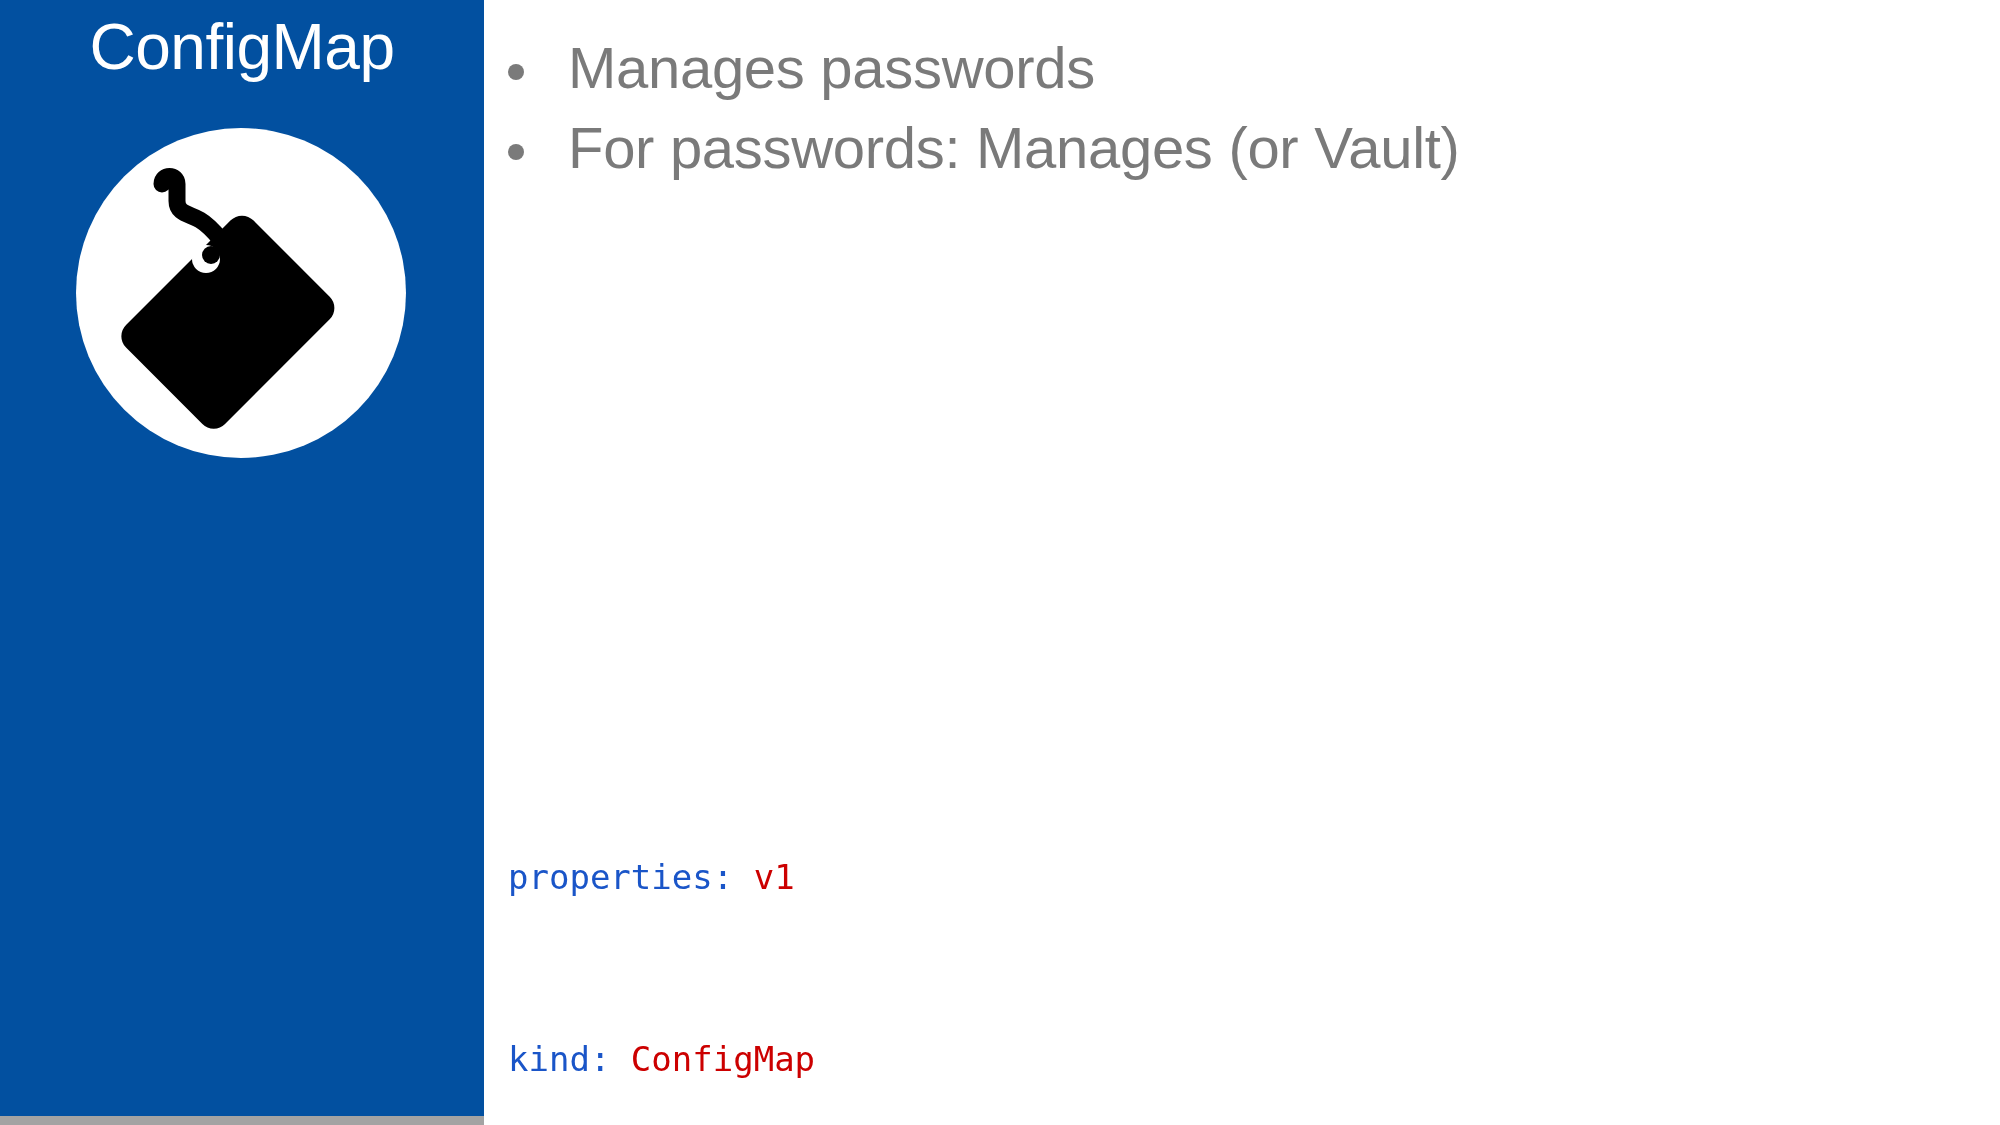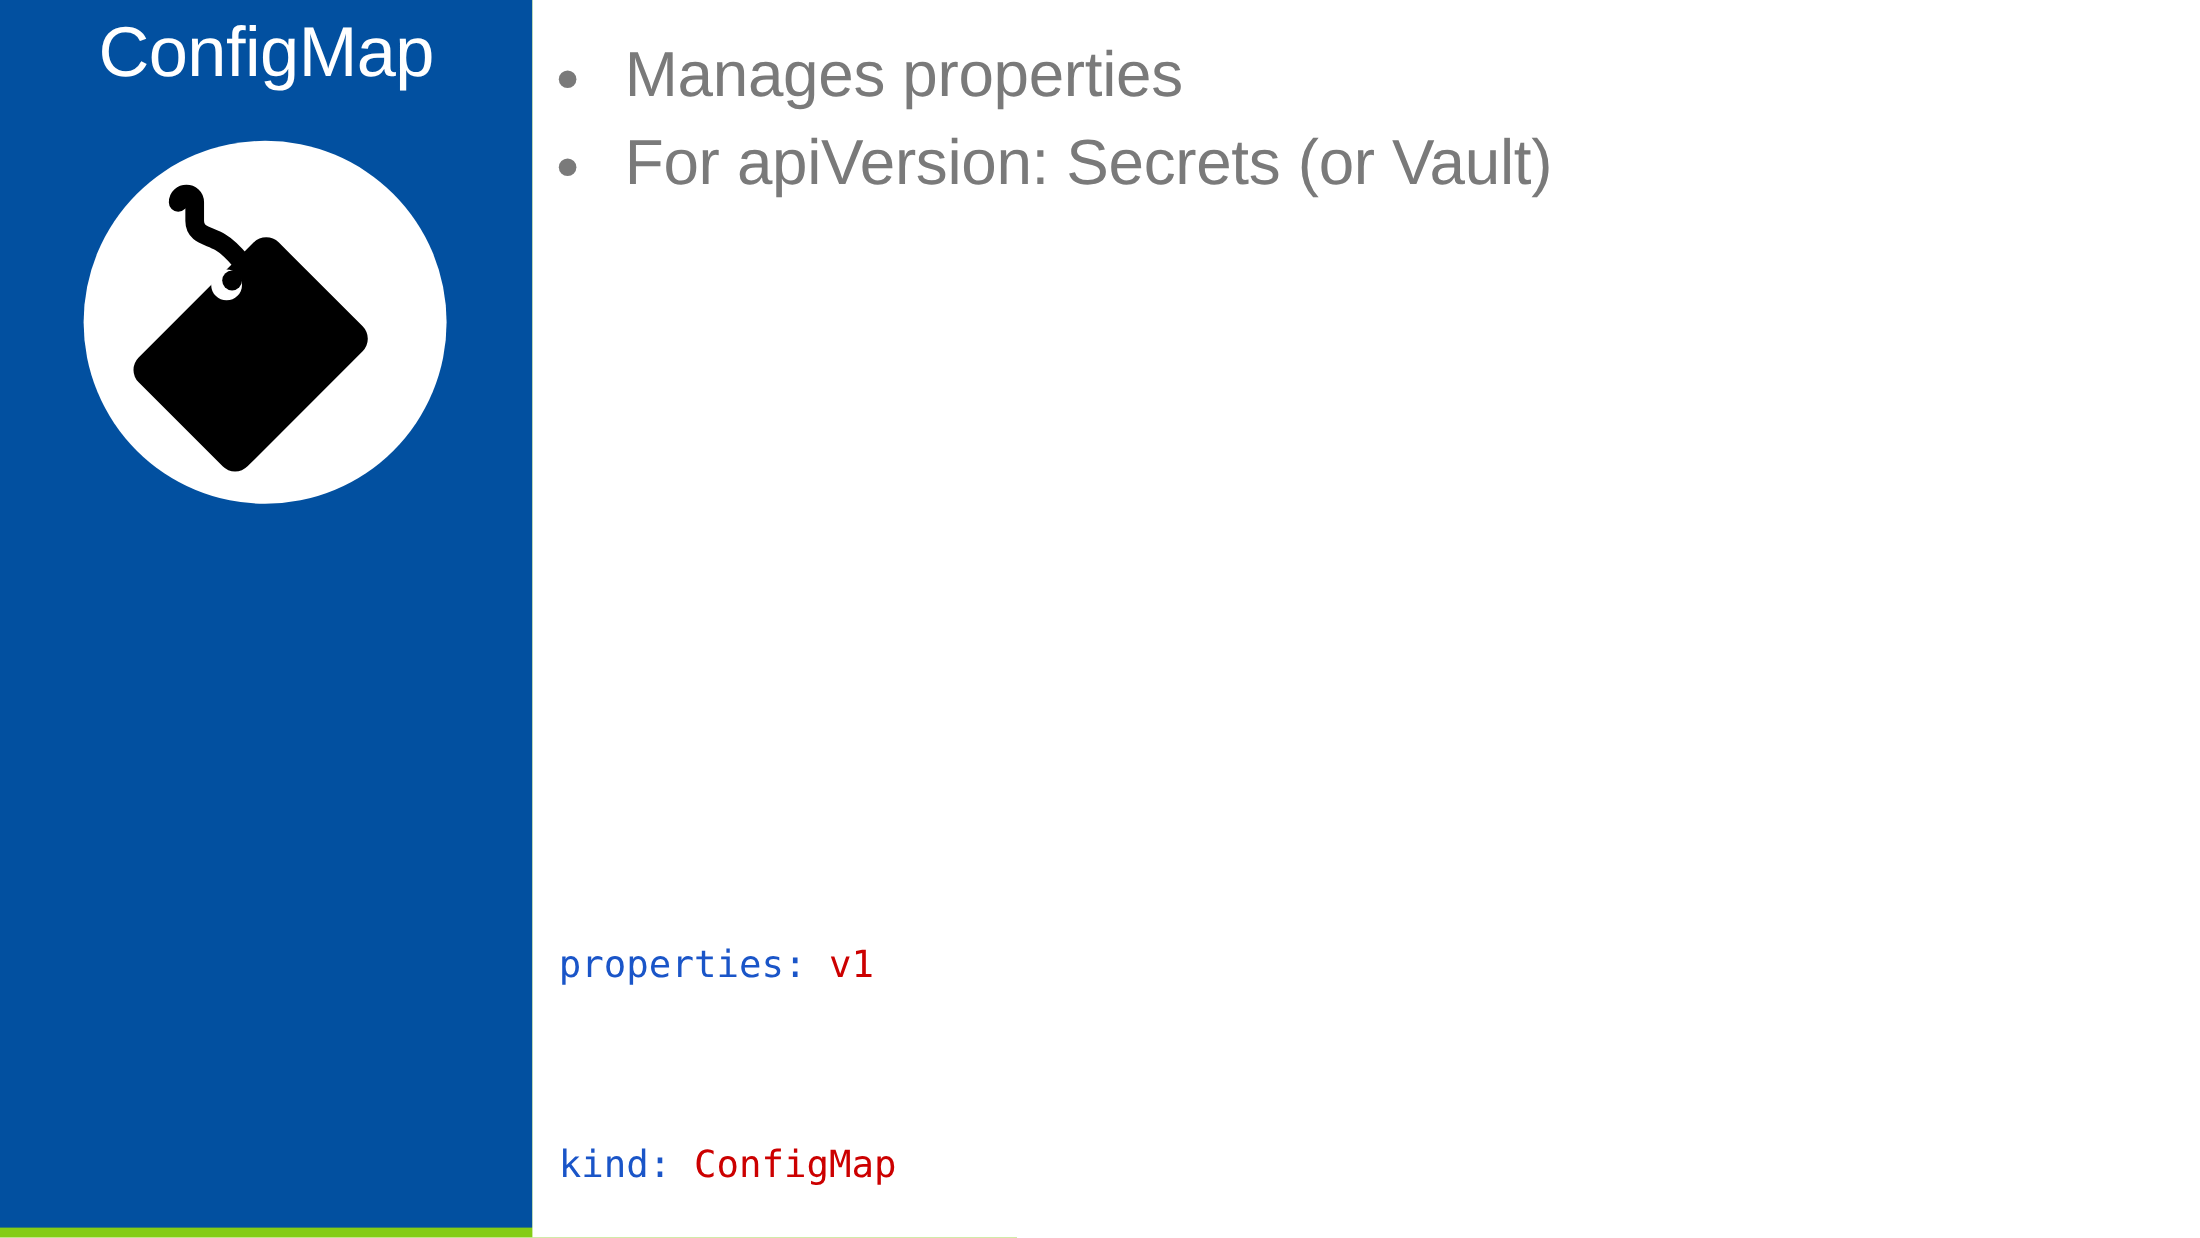--- a/index.html
+++ b/index.html
@@ -11,21 +11,21 @@
     width: 2000px;
     height: 1125px;
     overflow: hidden;
     font-family: "Liberation Sans", sans-serif;
   }
 
   #slide {
     position: relative;
     width: 2000px;
     height: 1125px;
-    background: #84cc16;
+    background: #a3a3a3;
     overflow: hidden;
   }
 
   
   #sidebar {
     position: absolute;
     left: 0;
     top: 0;
     width: 484px;
     height: 1116px;
@@ -153,25 +153,25 @@
         <circle cx="135" cy="127" r="9" fill="#000000"></circle>
       </svg>
     </div>
   </div>
 
   <div id="content">
 
     <ul id="bullet-list">
       <li class="bullet-row">
         <span class="bullet-dot"></span>
-        <span class="bullet-text">Manages properties</span>
+        <span class="bullet-text">Manages passwords</span>
       </li>
       <li class="bullet-row">
         <span class="bullet-dot"></span>
-        <span class="bullet-text">For apiVersion: Secrets (or Vault)</span>
+        <span class="bullet-text">For passwords: Manages (or Vault)</span>
       </li>
     </ul>
 
     <div id="code-block">
 
       <div class="code-line"><span class="tok-plain"></span><span class="tok-key">properties:</span><span class="tok-plain"> </span><span class="tok-val">v1</span></div>
 
       <div class="code-line"><span class="tok-plain"></span><span class="tok-key">kind:</span><span class="tok-plain"> </span><span class="tok-val">ConfigMap</span></div>
 
       

